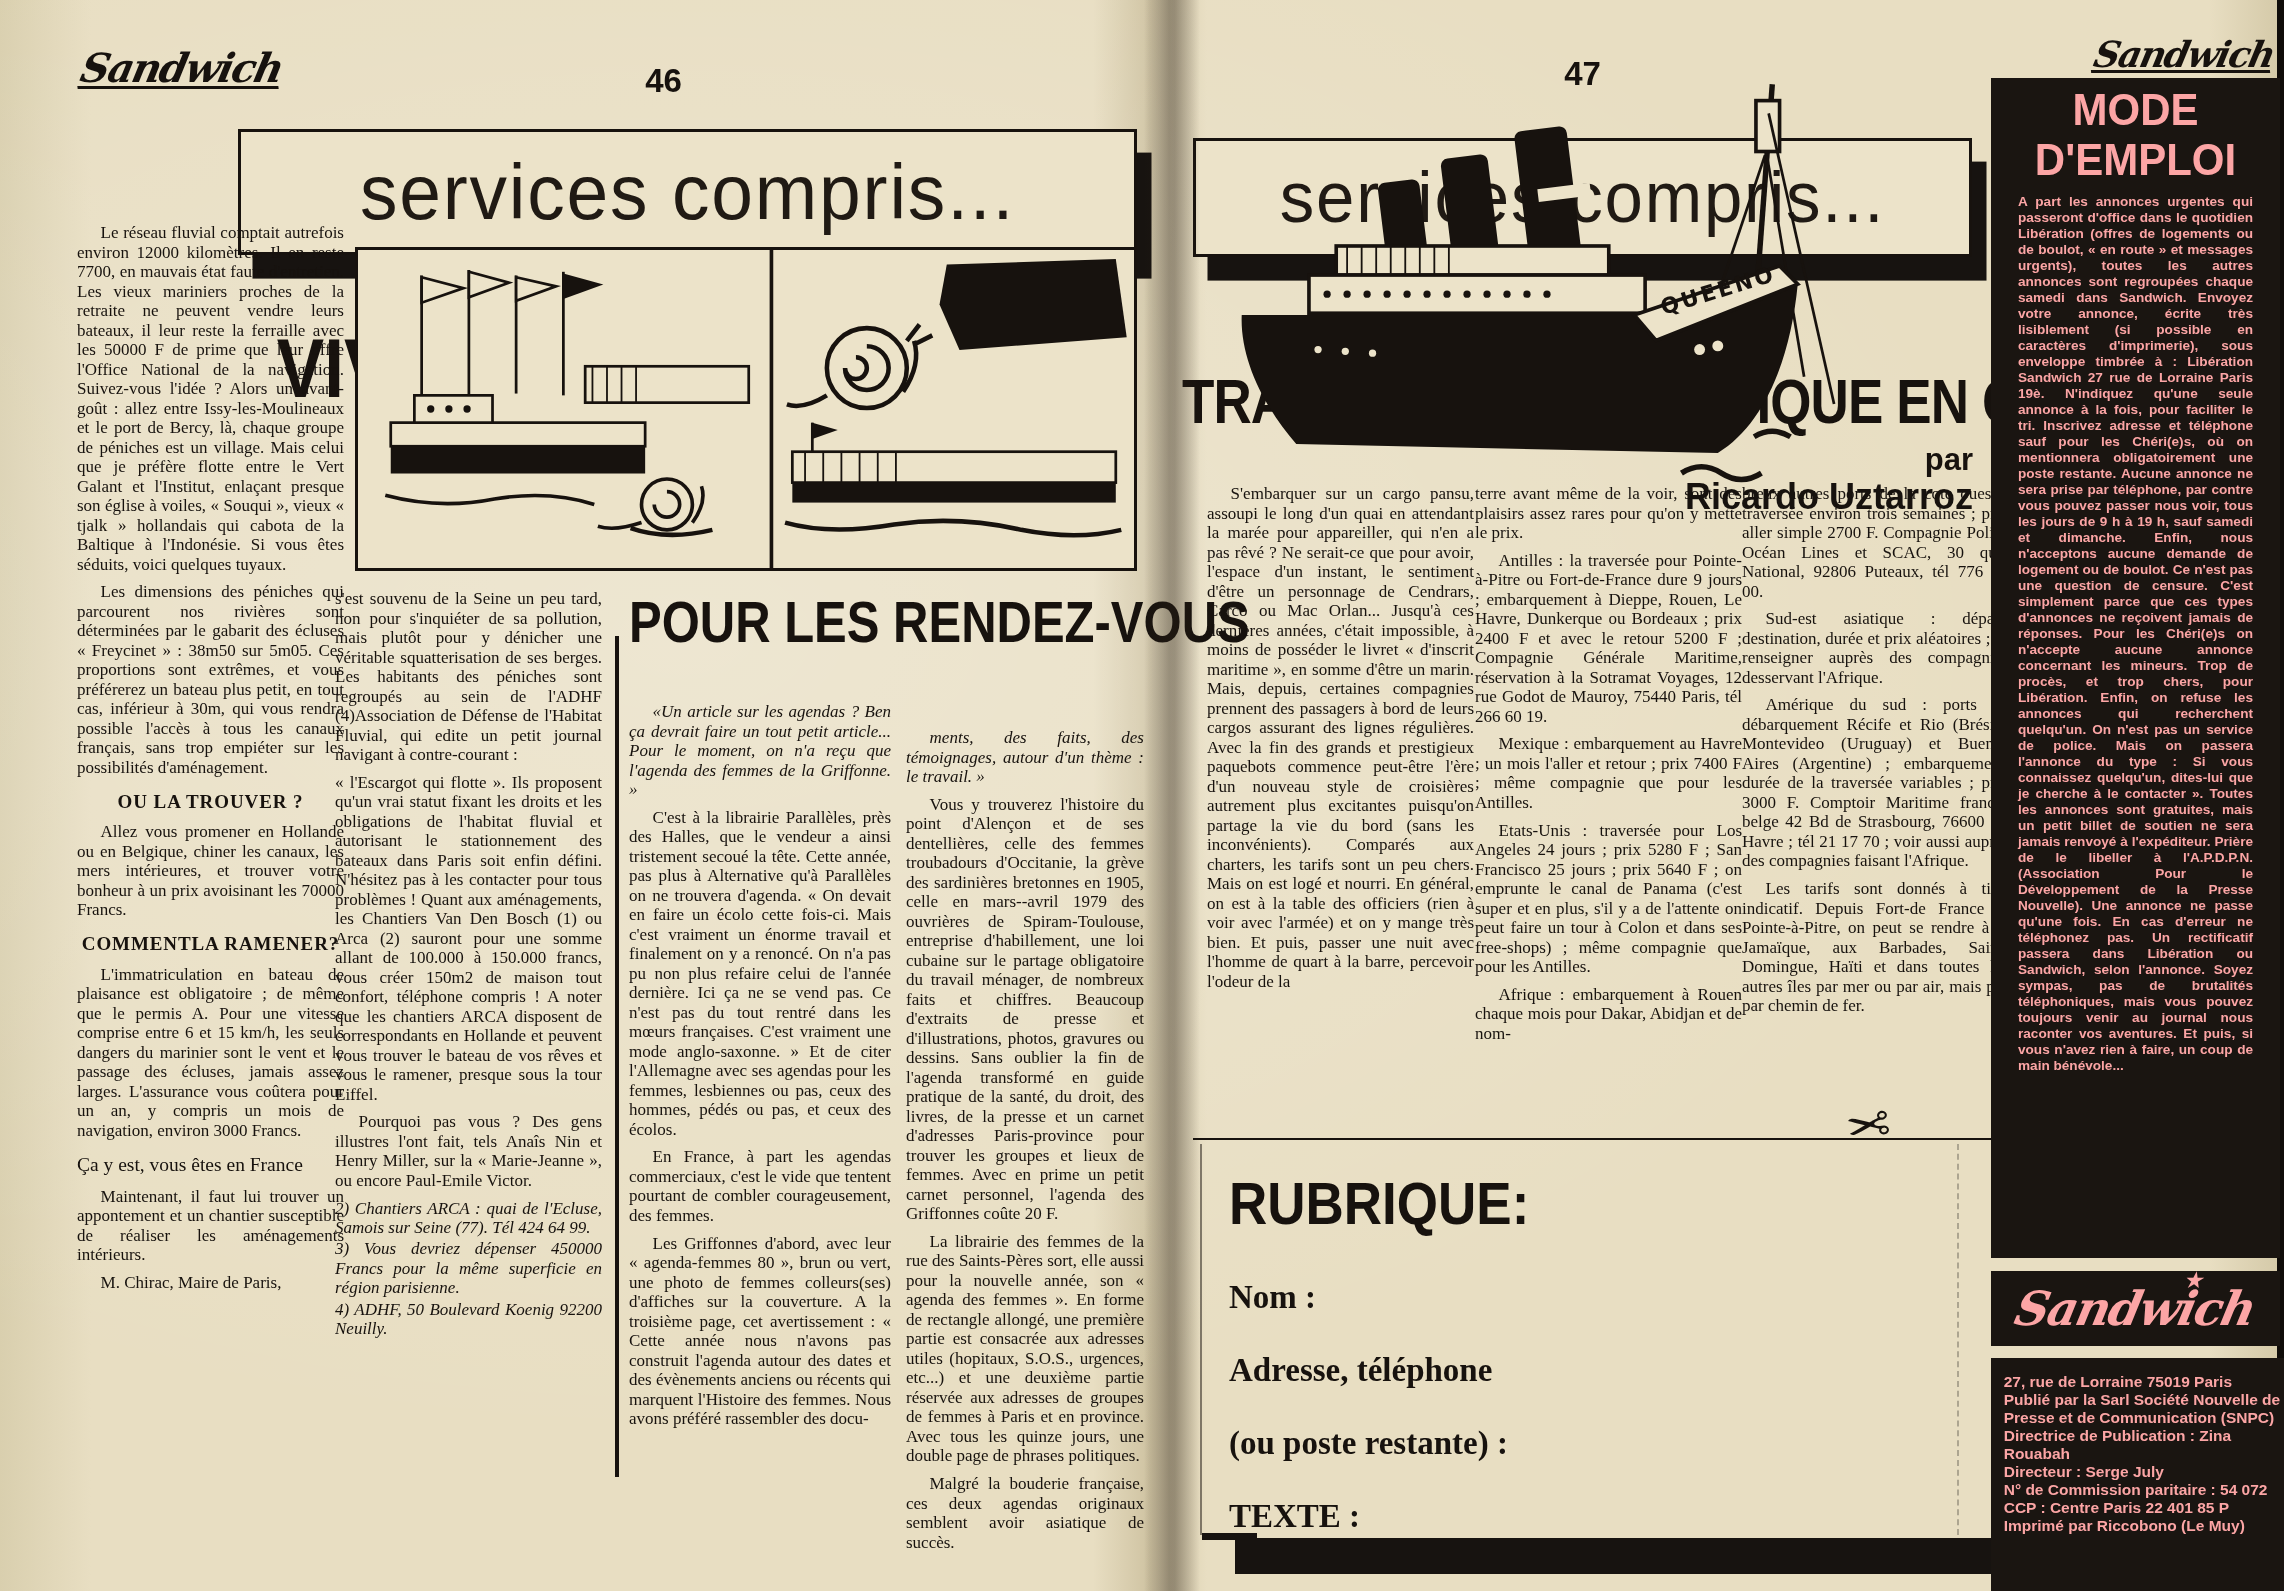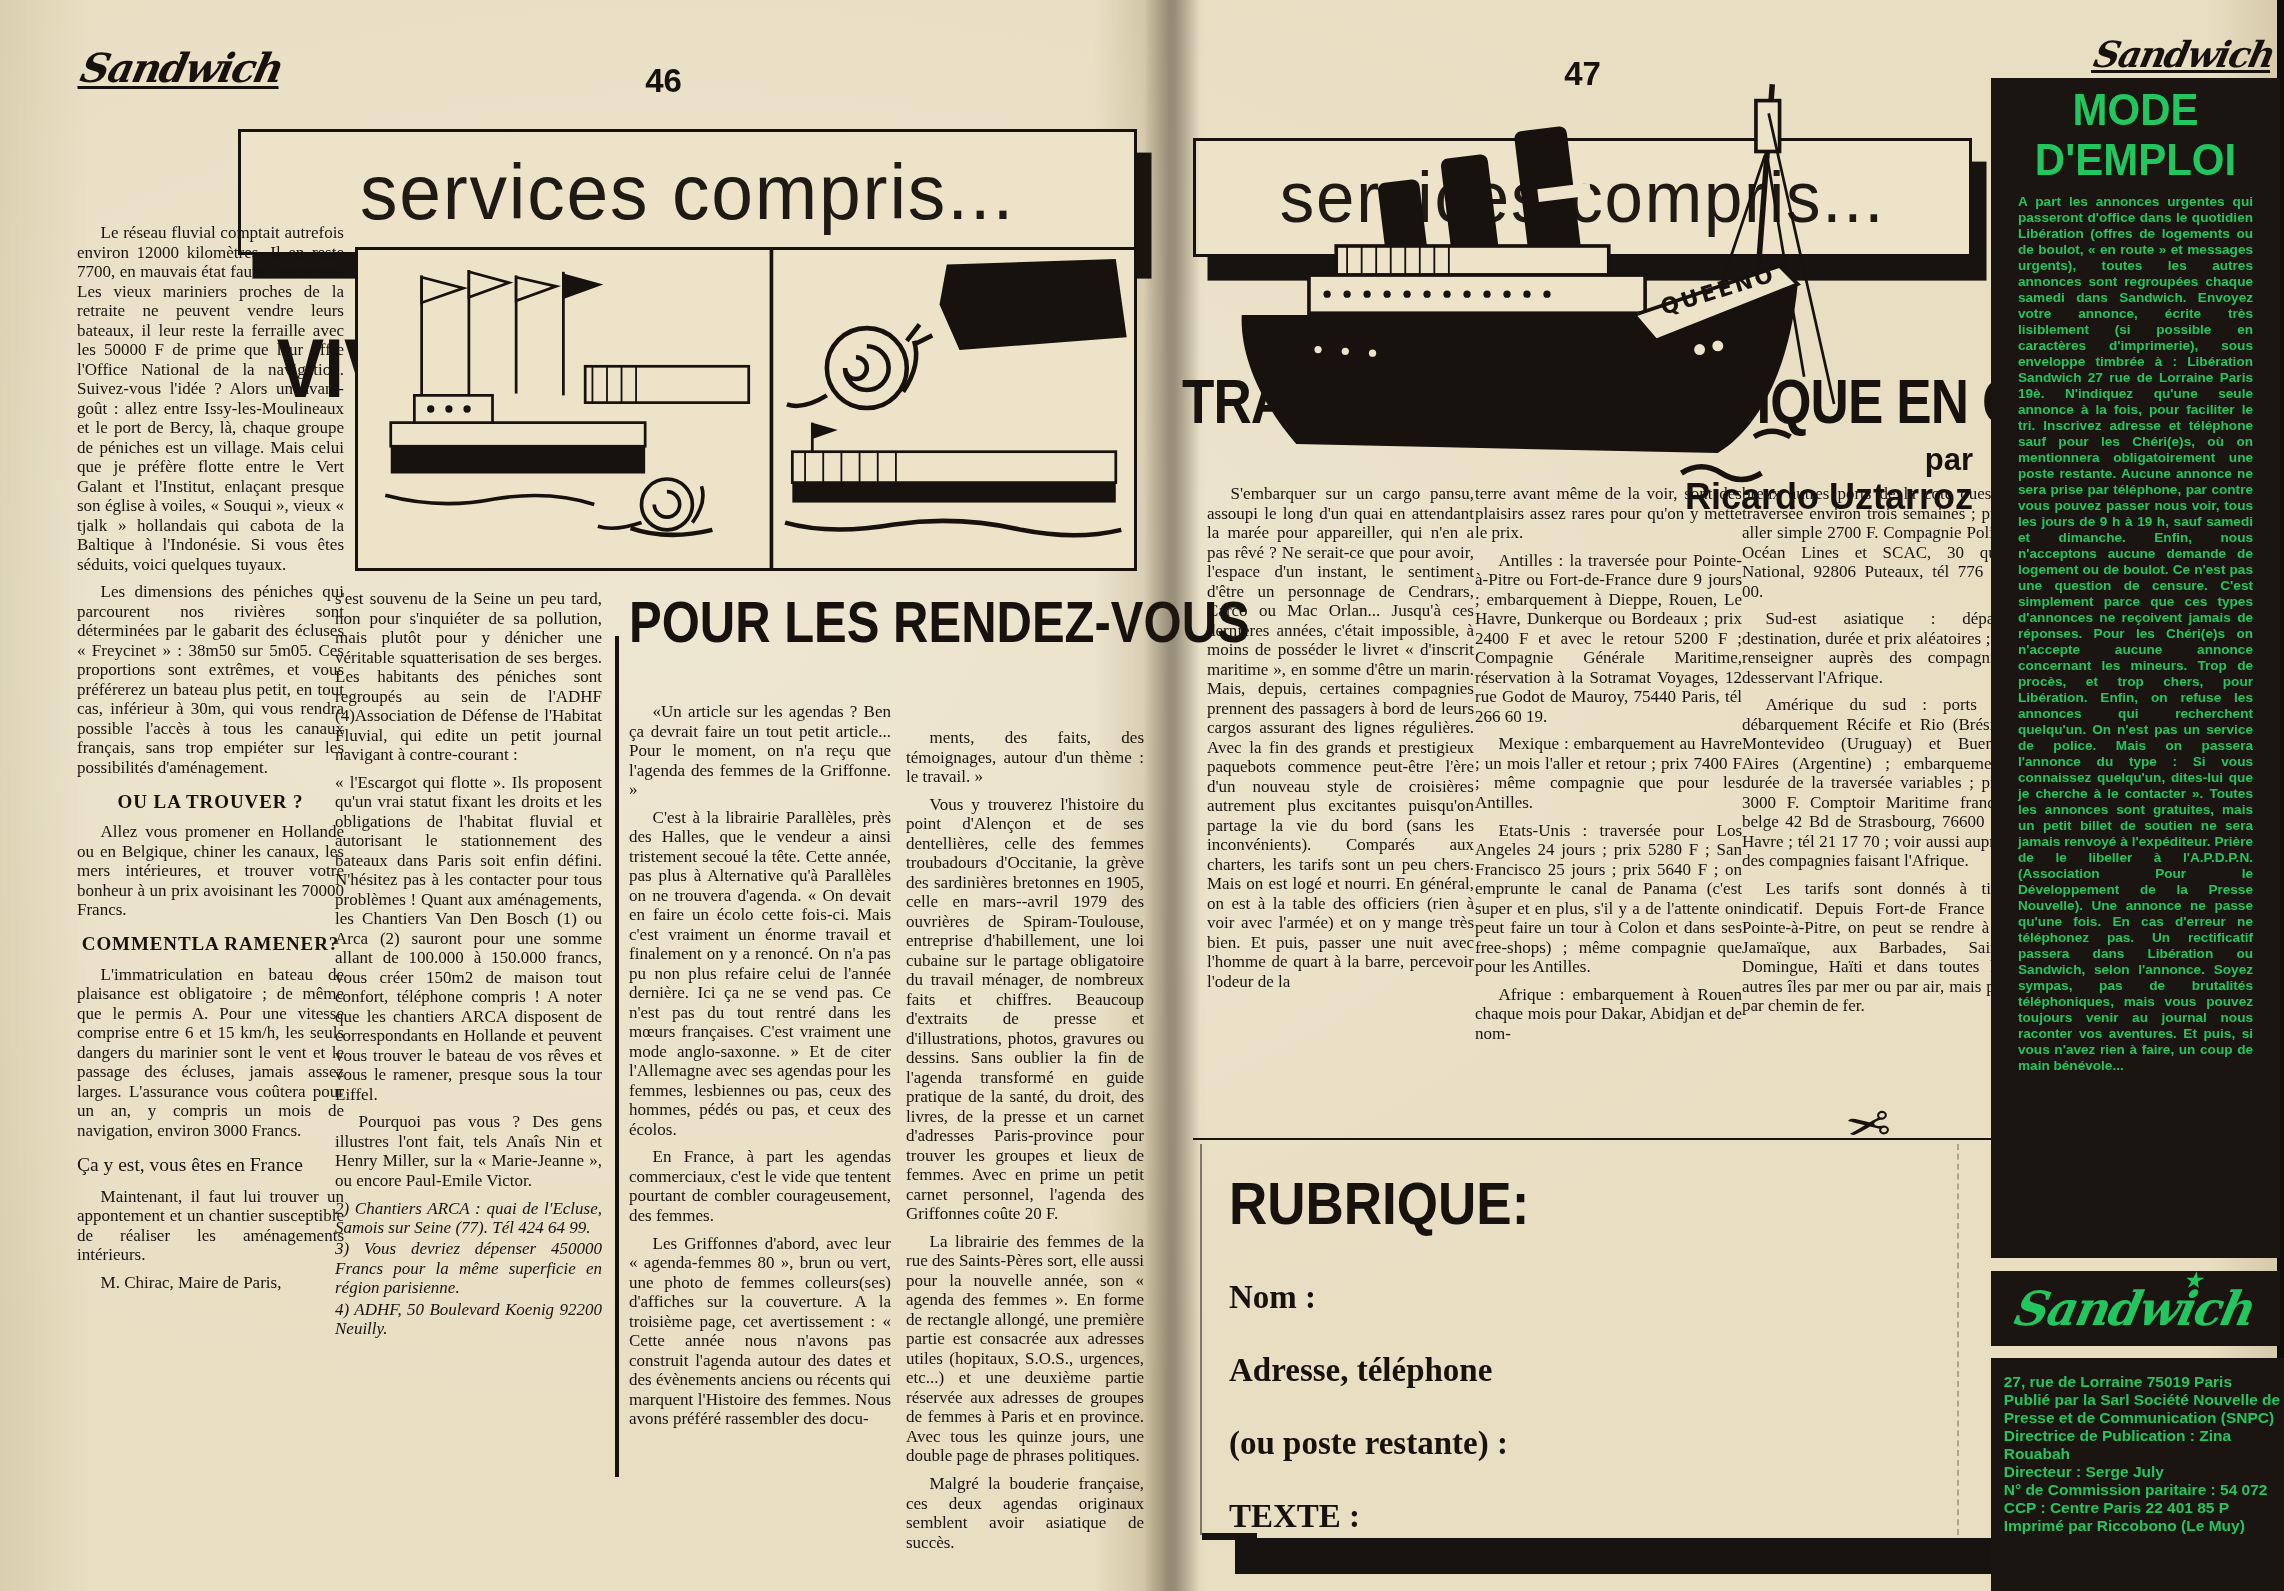--- a/index.html
+++ b/index.html
@@ -31,34 +31,34 @@
   .pagenum{font-family:"Liberation Sans","DejaVu Sans",sans-serif;font-weight:900;font-size:33px;}
   
   .bodycol{font-size:17px;line-height:19.5px;text-align:justify;overflow:hidden;}
   .blk{margin:0 0 8.2px 0;}
   .blk.p{text-indent:23.6px;}
   .blk.p0{text-indent:0;}
   .blk.h{text-align:center;font-weight:bold;font-size:19px;letter-spacing:0.9px;
          margin:14.5px 0 11px 0;text-indent:0;}
   .blk.lead{font-size:19.5px;margin:14.5px 0 12.7px 0;text-indent:0;}
   .blk.fn{font-style:italic;text-indent:0;margin:0 0 1.8px 0;}
-  .blk.it{text-indent:23.6px;}
+  .blk.it{font-style:italic;text-indent:23.6px;}
   .vrule{background:#17120e;}
   
   .illus{border:3.6px solid #17120e;background:#ece3c9;}
   svg text{font-family:"DejaVu Sans",sans-serif;}
   
   .rubrique-label{font-family:"Liberation Sans","DejaVu Sans",sans-serif;font-weight:900;
                   font-size:53px;transform:scaleY(1.12);transform-origin:left top;}
   .blk.field{font-weight:bold;font-size:33px;margin:0 0 36px 0;text-indent:0;}
   .cutline{border-top:2.7px solid #17120e;}
   .scissors{font-family:"DejaVu Sans",sans-serif;font-size:53px;transform:scaleX(-1) rotate(8deg);}
   .barblock{background:#171310;}
   
-  .blackbox{background:#1a1511;color:#22c55e;overflow:hidden;}
+  .blackbox{background:#1a1511;color:#fca5a5;overflow:hidden;}
   .mode-title{font-family:"Liberation Sans","DejaVu Sans",sans-serif;font-weight:900;
               font-size:42px;transform:scaleY(1.05);margin:9px 0 11px 0;text-align:center;}
   .mode-body{font-family:"Liberation Sans","DejaVu Sans",sans-serif;font-weight:bold;
              font-size:13.6px;line-height:16px;text-align:justify;padding:0 27px;}
   .credits{font-family:"Liberation Sans","DejaVu Sans",sans-serif;font-weight:bold;
            font-size:15.5px;line-height:18px;padding:14.5px 12.7px;text-align:left;}
   .credits .blk{margin:0;}
   .dashv{border-left:2.7px dashed rgba(23,18,14,.28);}
 </style>
 </head>

